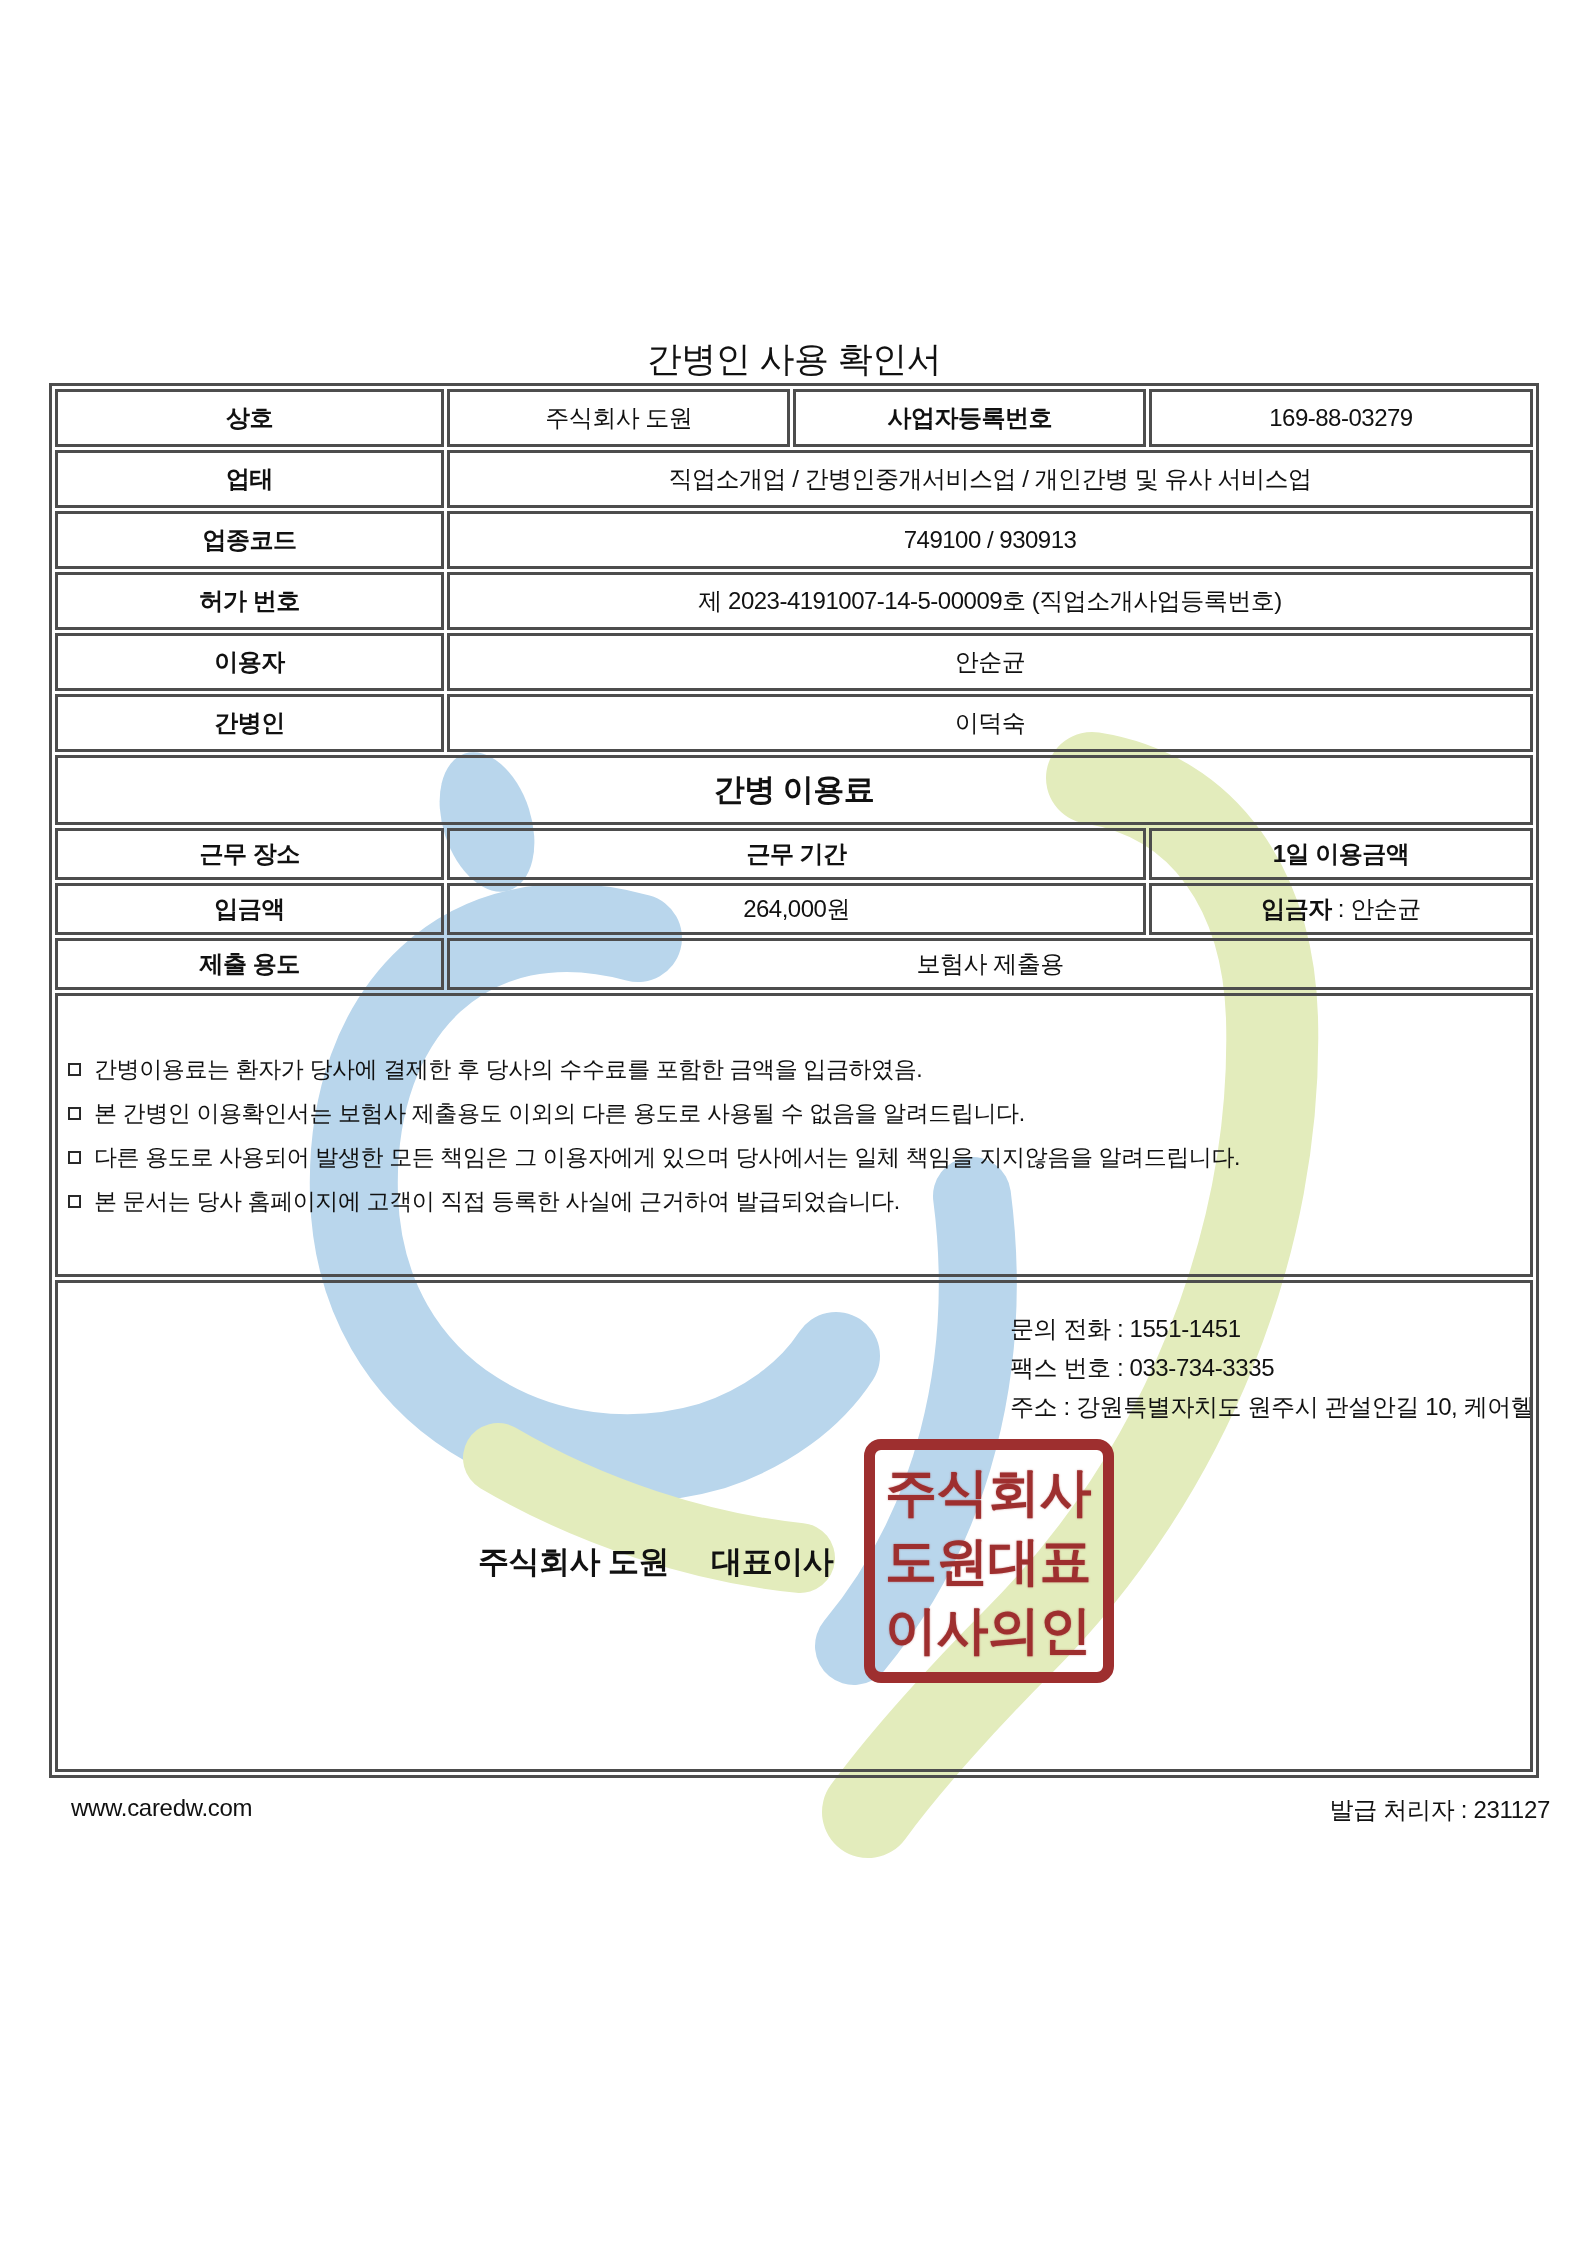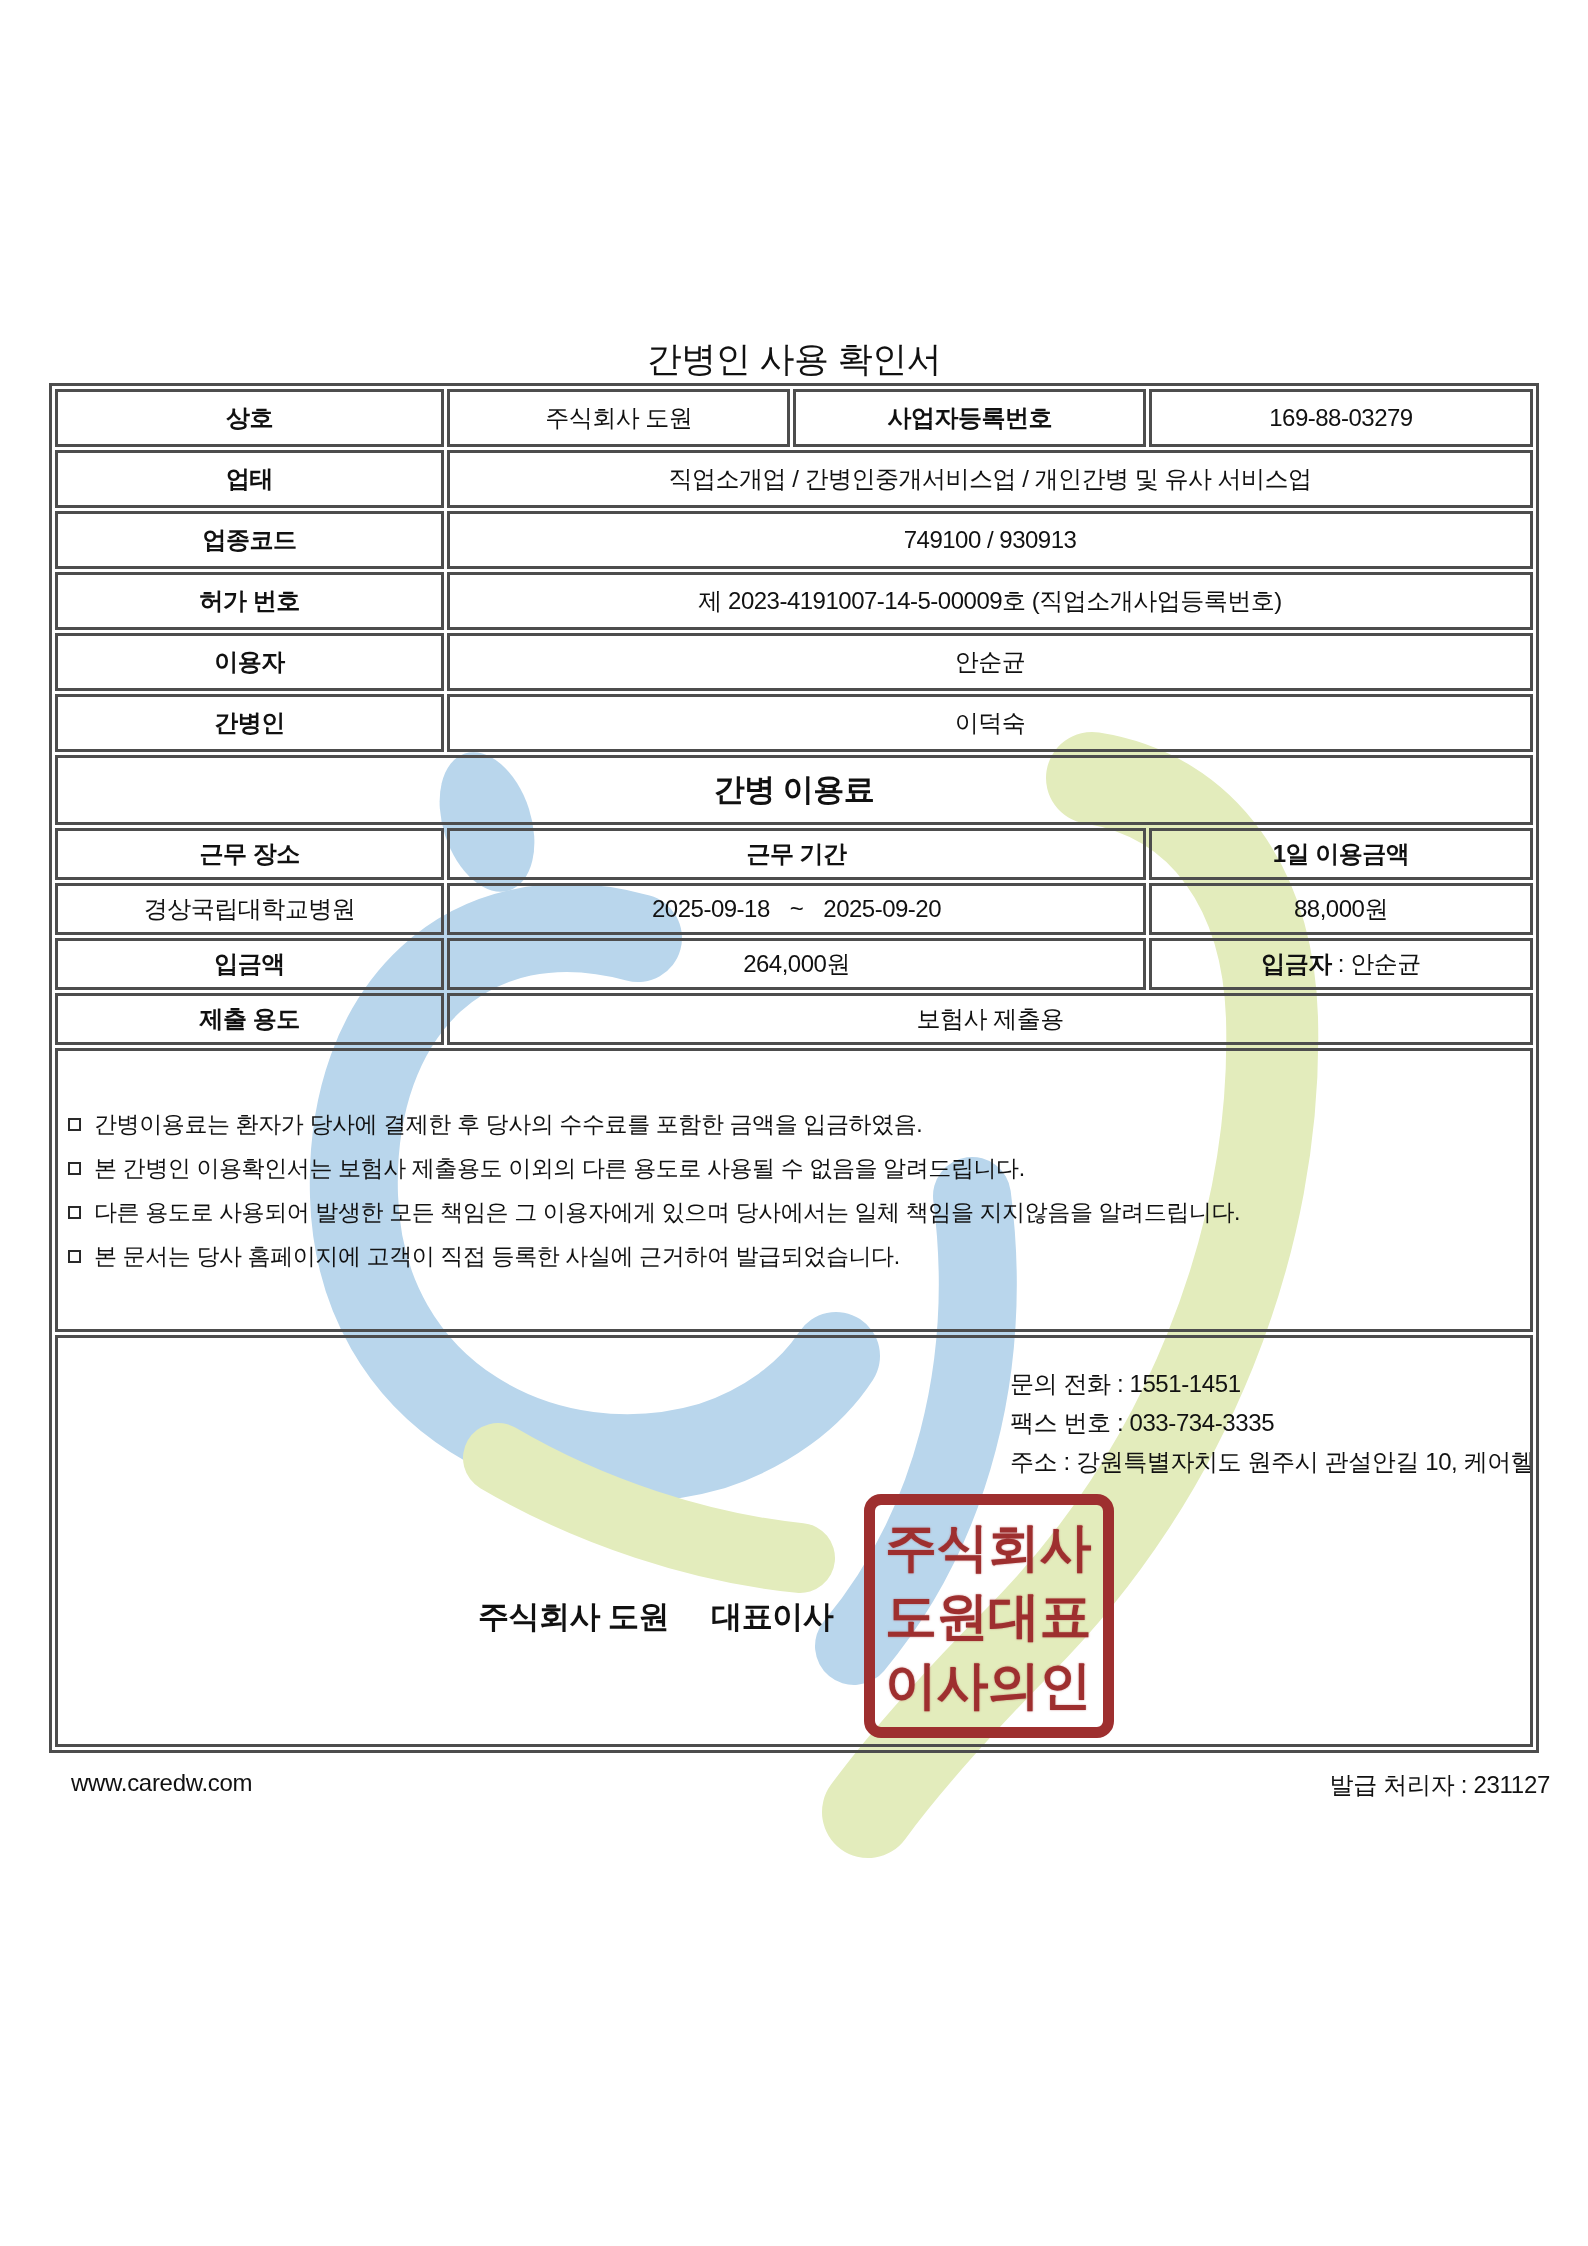--- a/index.html
+++ b/index.html
@@ -37,21 +37,21 @@
     padding:0 6px;
     background:transparent;
     overflow:hidden;
   }
   td.lbl{font-weight:700;}
   tr.r{height:58px;}
   tr.r-small{height:52px;}
   tr.r-sect{height:70px;}
   td.sect{font-size:31px;font-weight:700;}
   tr.r-notes{height:284px;}
-  tr.r-bottom{height:412px;}
+  tr.r-bottom{height:492px;}
   td.notes-cell{vertical-align:middle;text-align:left;padding-left:4px;}
   .notes-list{display:flex;flex-direction:column;gap:13px;}
   .note-line{display:flex;align-items:center;font-size:23px;letter-spacing:-0.4px;}
   .bullet-sq{
     flex:0 0 auto;width:9px;height:9px;
     border:2px solid #2a2a2a;margin:0 13px 0 6px;display:inline-block;
   }
   td.bottom-cell{position:relative;padding:0;}
   .contact-block{
     position:absolute;top:26px;left:952px;
@@ -147,25 +147,20 @@
       <tr class="r-sect">
         <td colspan="4" class="sect">간병 이용료</td>
       </tr>
 
       <tr class="r-small">
         <td class="lbl">근무 장소</td>
         <td colspan="2" class="lbl">근무 기간</td>
         <td class="lbl">1일 이용금액</td>
       </tr>
 
-      <tr class="r-small">
-        <td>경상국립대학교병원</td>
-        <td colspan="2" class="period-cell"><span>2025-09-18</span><span>~</span><span>2025-09-20</span></td>
-        <td>88,000원</td>
-      </tr>
 
       <tr class="r-small">
         <td class="lbl">입금액</td>
         <td colspan="2">264,000원</td>
         <td><span class="lbl" style="font-weight:700">입금자</span><span style="white-space:pre"> : </span><span>안순균</span></td>
       </tr>
 
       <tr class="r-small">
         <td class="lbl">제출 용도</td>
         <td colspan="3">보험사 제출용</td>

